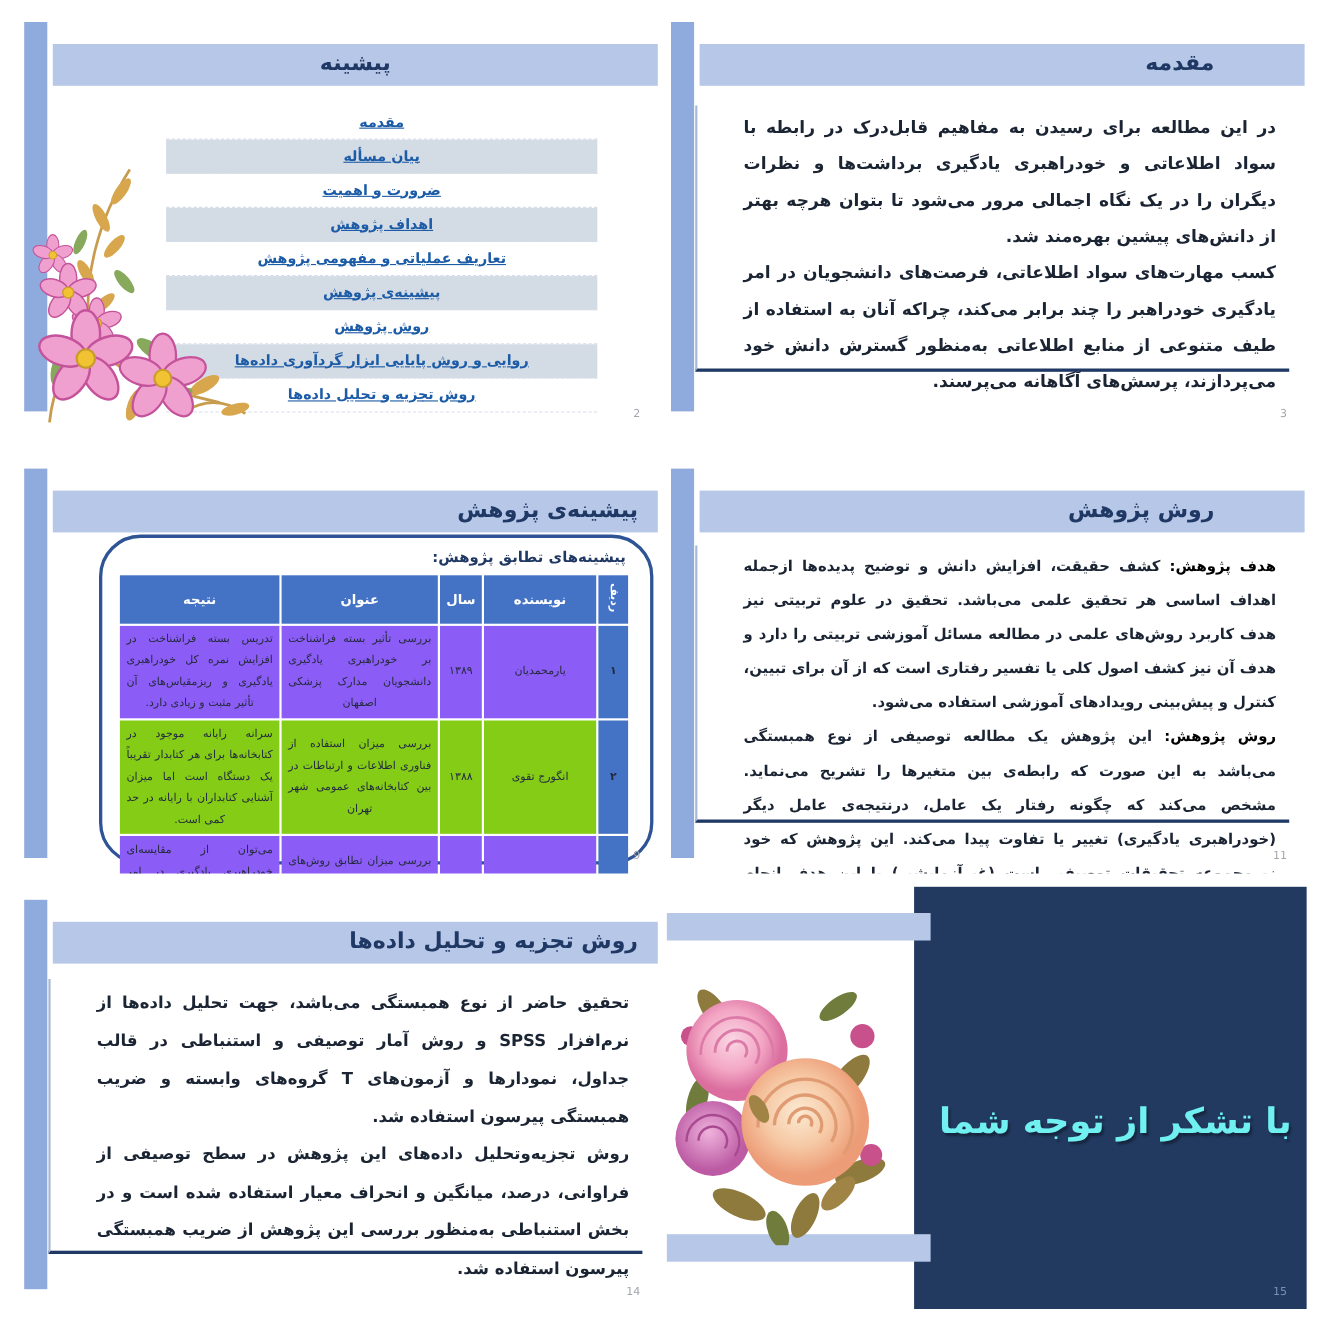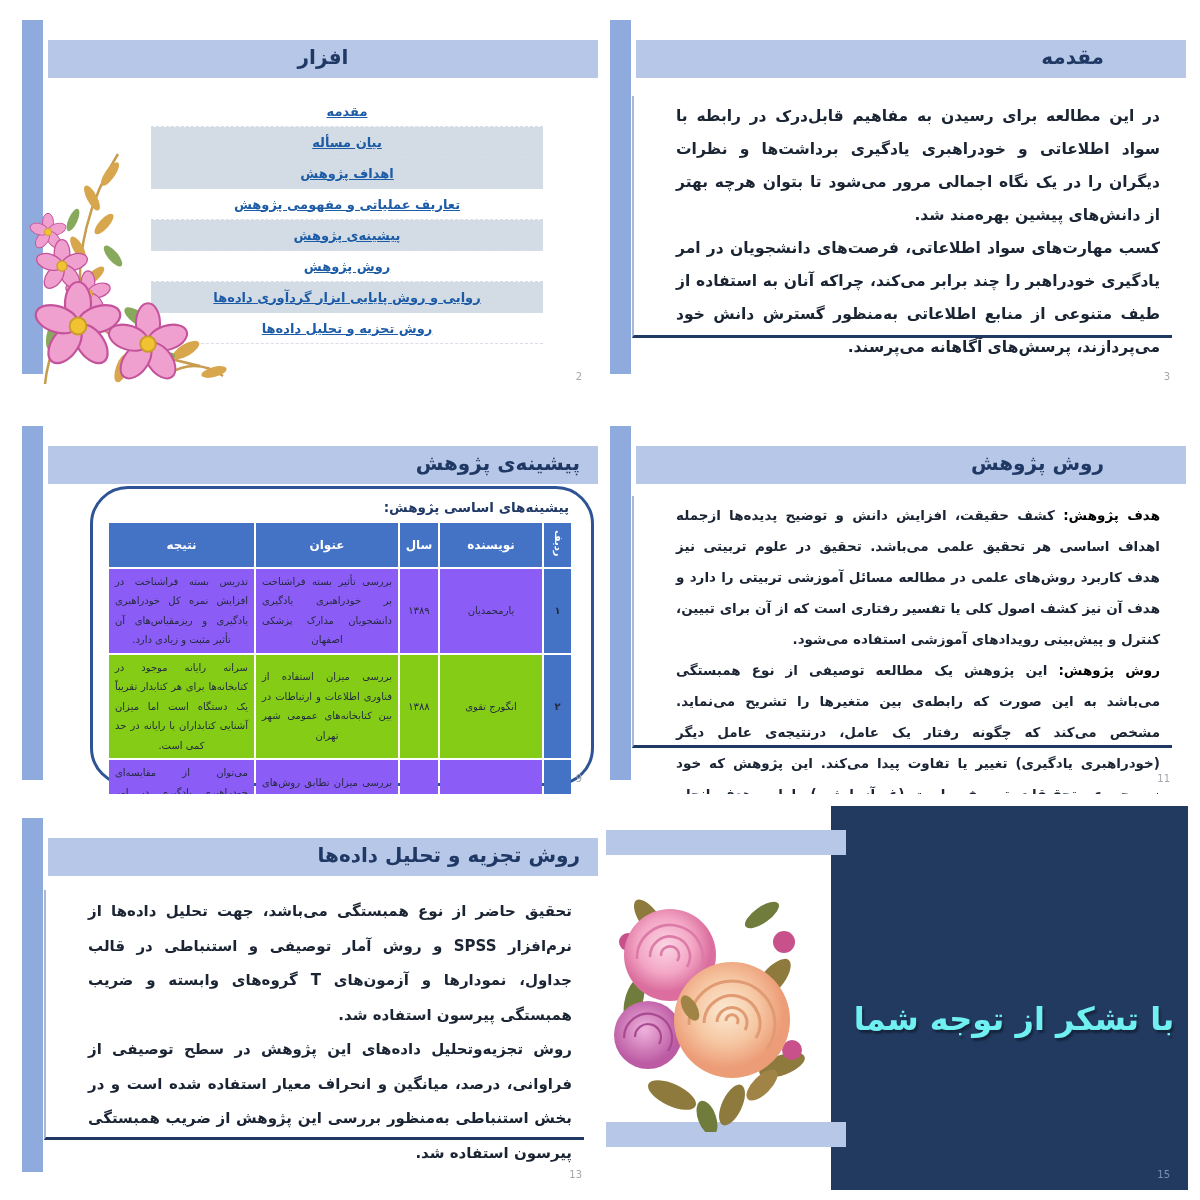--- a/index.html
+++ b/index.html
@@ -68,28 +68,31 @@
 
   .flower-wrap{position:absolute;left:0;bottom:2px;width:216px;height:254px;}
   .roses-wrap{position:absolute;left:6px;top:74px;width:210px;height:252px;}
 </style>
 </head>
 <body>
 
 <section class="slide" id="s1">
   <div class="vbar"></div>
   <div class="band"></div>
-  <div class="stitle center">افزار</div>
+  <div class="stitle center">پیشینه</div>
 
   <div class="toc">
     <div class="toc-row">
         <span class="toc-link">مقدمه</span>
       </div>
     <div class="toc-row alt">
         <span class="toc-link">بیان مسأله</span>
+      </div>
+    <div class="toc-row">
+        <span class="toc-link">ضرورت و اهمیت</span>
       </div>
     <div class="toc-row alt">
         <span class="toc-link">اهداف پژوهش</span>
       </div>
     <div class="toc-row">
         <span class="toc-link">تعاریف عملیاتی و مفهومی پژوهش</span>
       </div>
     <div class="toc-row alt">
         <span class="toc-link">پیشینه‌ی پژوهش</span>
       </div>
@@ -172,21 +175,21 @@
   </div>
   <div class="pnum">3</div>
 </section>
 
 <section class="slide" id="s3">
   <div class="vbar"></div>
   <div class="band"></div>
   <div class="stitle right-near">پیشینه‌ی پژوهش</div>
 
   <div class="rbox">
-    <div class="rlabel">پیشینه‌های اساسی پژوهش:</div>
+    <div class="rlabel">پیشینه‌های تطابق پژوهش:</div>
     <table class="bg">
       <colgroup>
           <col style="width:27px">
           <col style="width:102px">
           <col style="width:38px">
           <col style="width:142px">
           <col>
         </colgroup>
       <tbody>
           <tr>
@@ -236,21 +239,21 @@
 </section>
 
 <section class="slide" id="s5">
   <div class="vbar"></div>
   <div class="band"></div>
   <div class="stitle right-near">روش تجزیه و تحلیل داده‌ها</div>
   <div class="tbox">
     <p>تحقیق حاضر از نوع همبستگی می‌باشد، جهت تحلیل داده‌ها از نرم‌افزار SPSS و روش آمار توصیفی و استنباطی در قالب جداول، نمودارها و آزمون‌های T گروه‌های وابسته و ضریب همبستگی پیرسون استفاده شد.</p>
     <p>روش تجزیه‌وتحلیل داده‌های این پژوهش در سطح توصیفی از فراوانی، درصد، میانگین و انحراف معیار استفاده شده است و در بخش استنباطی به‌منظور بررسی این پژوهش از ضریب همبستگی پیرسون استفاده شد.</p>
   </div>
-  <div class="pnum">13</div>
+  <div class="pnum">14</div>
 </section>
 
 <section class="slide" id="s6">
   <div class="navy"></div>
   <div class="hbar topbar"></div>
   <div class="hbar bottombar"></div>
 
   <div class="roses-wrap">
     <svg width="210" height="252" viewBox="0 0 210 252">
       <defs>

